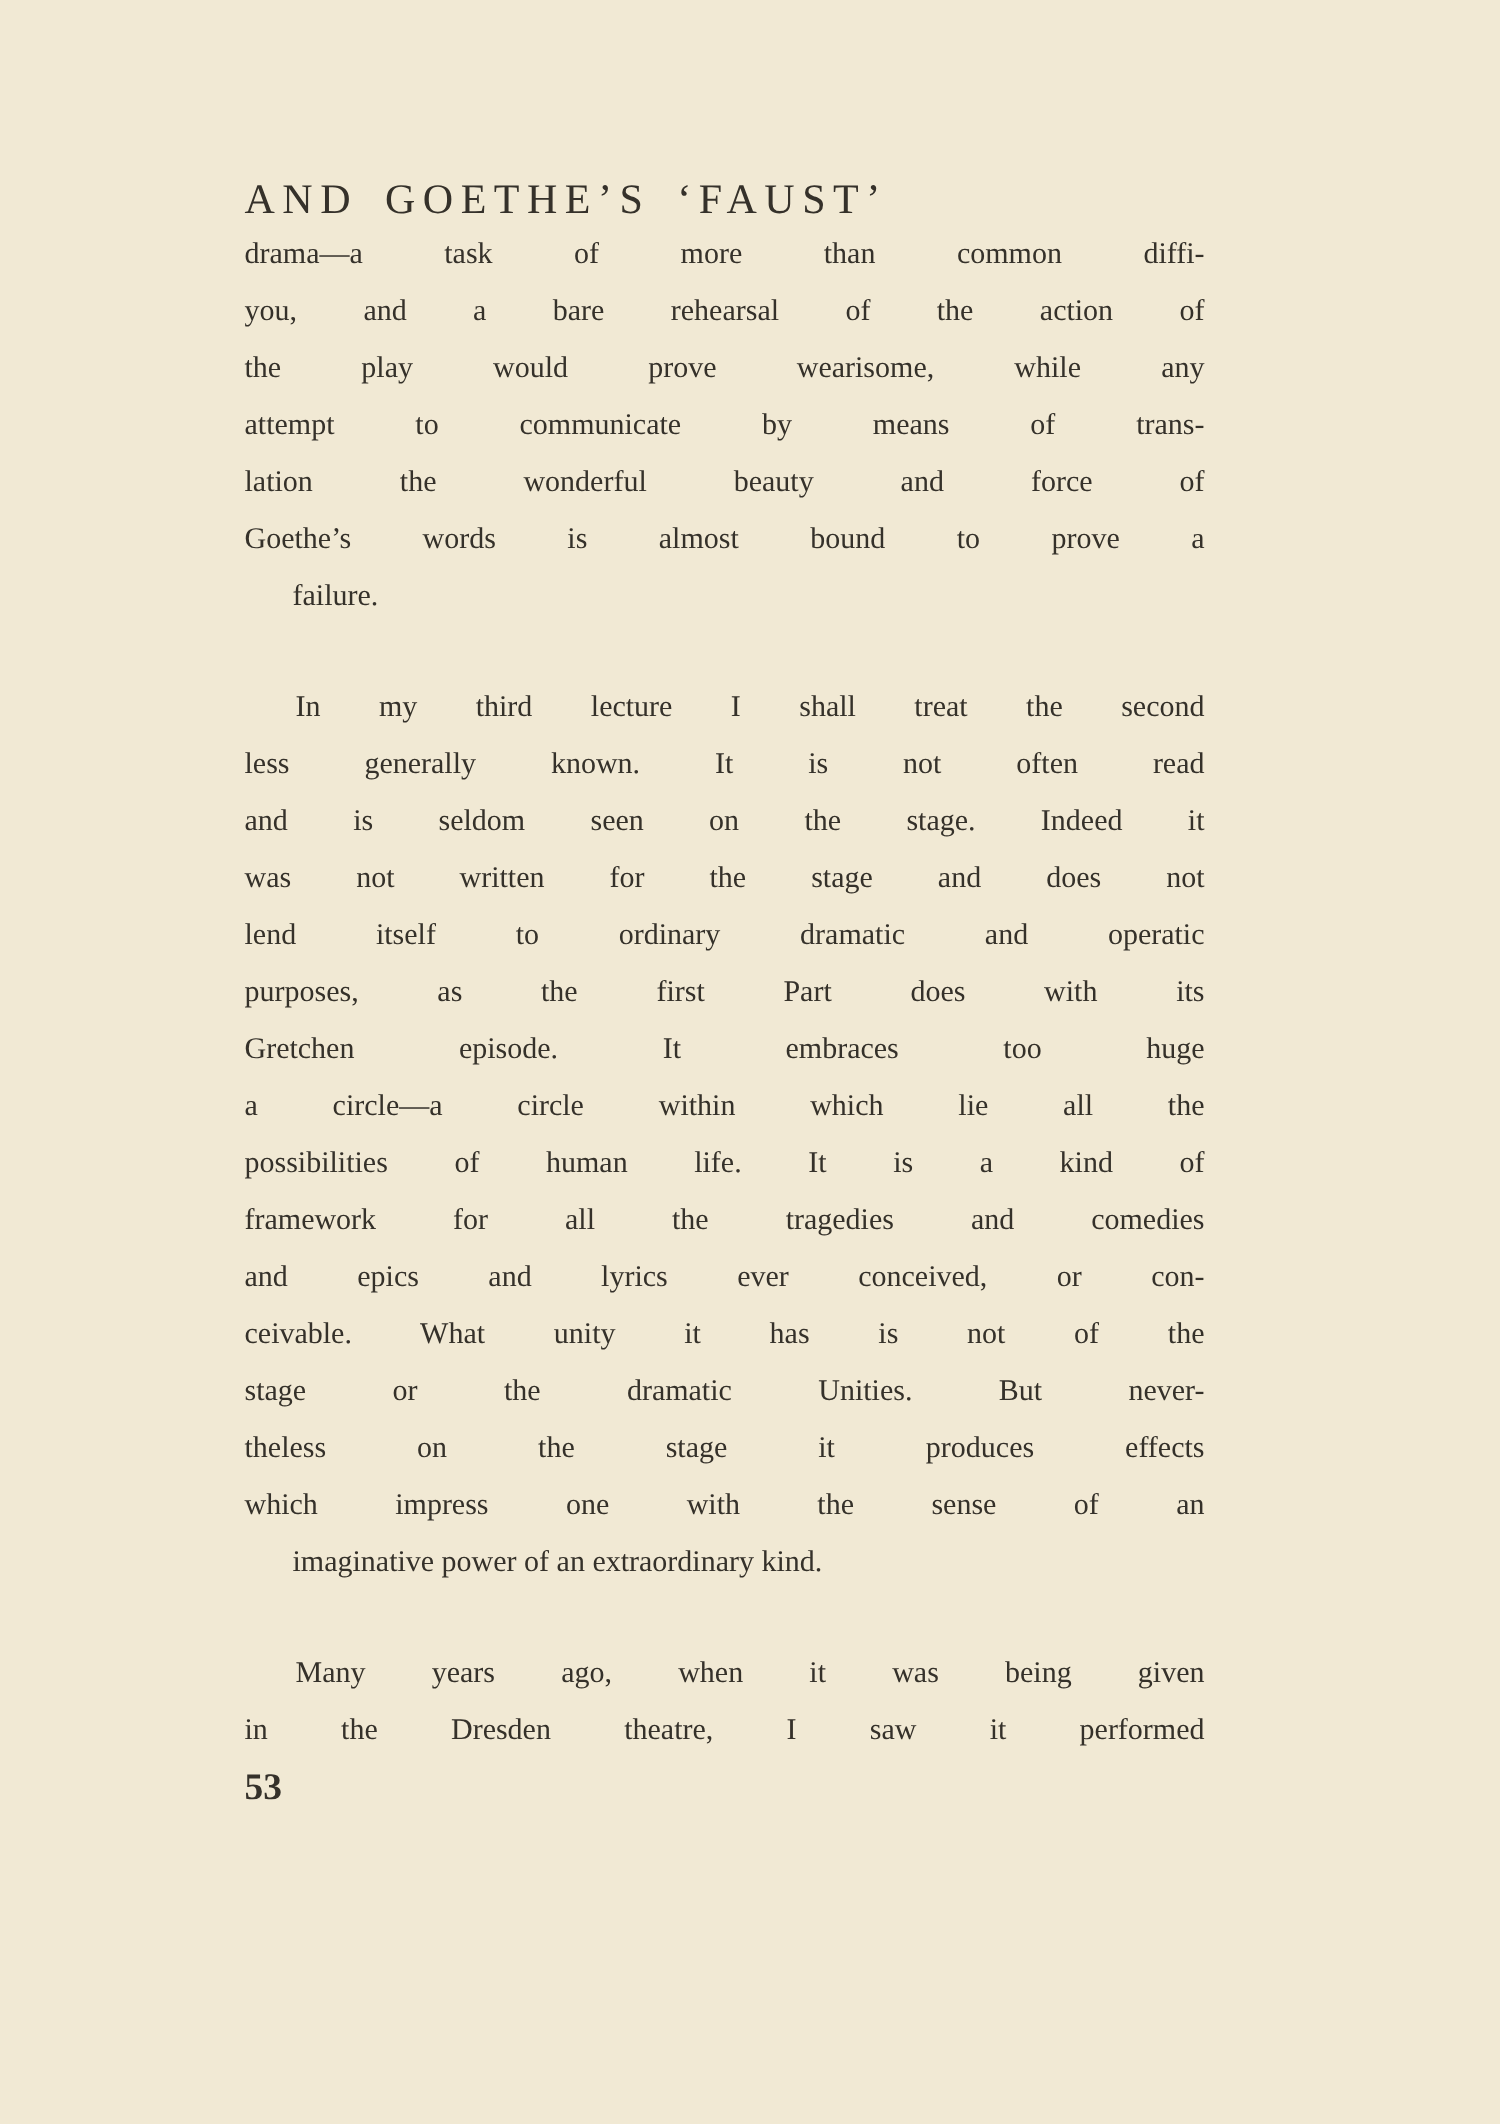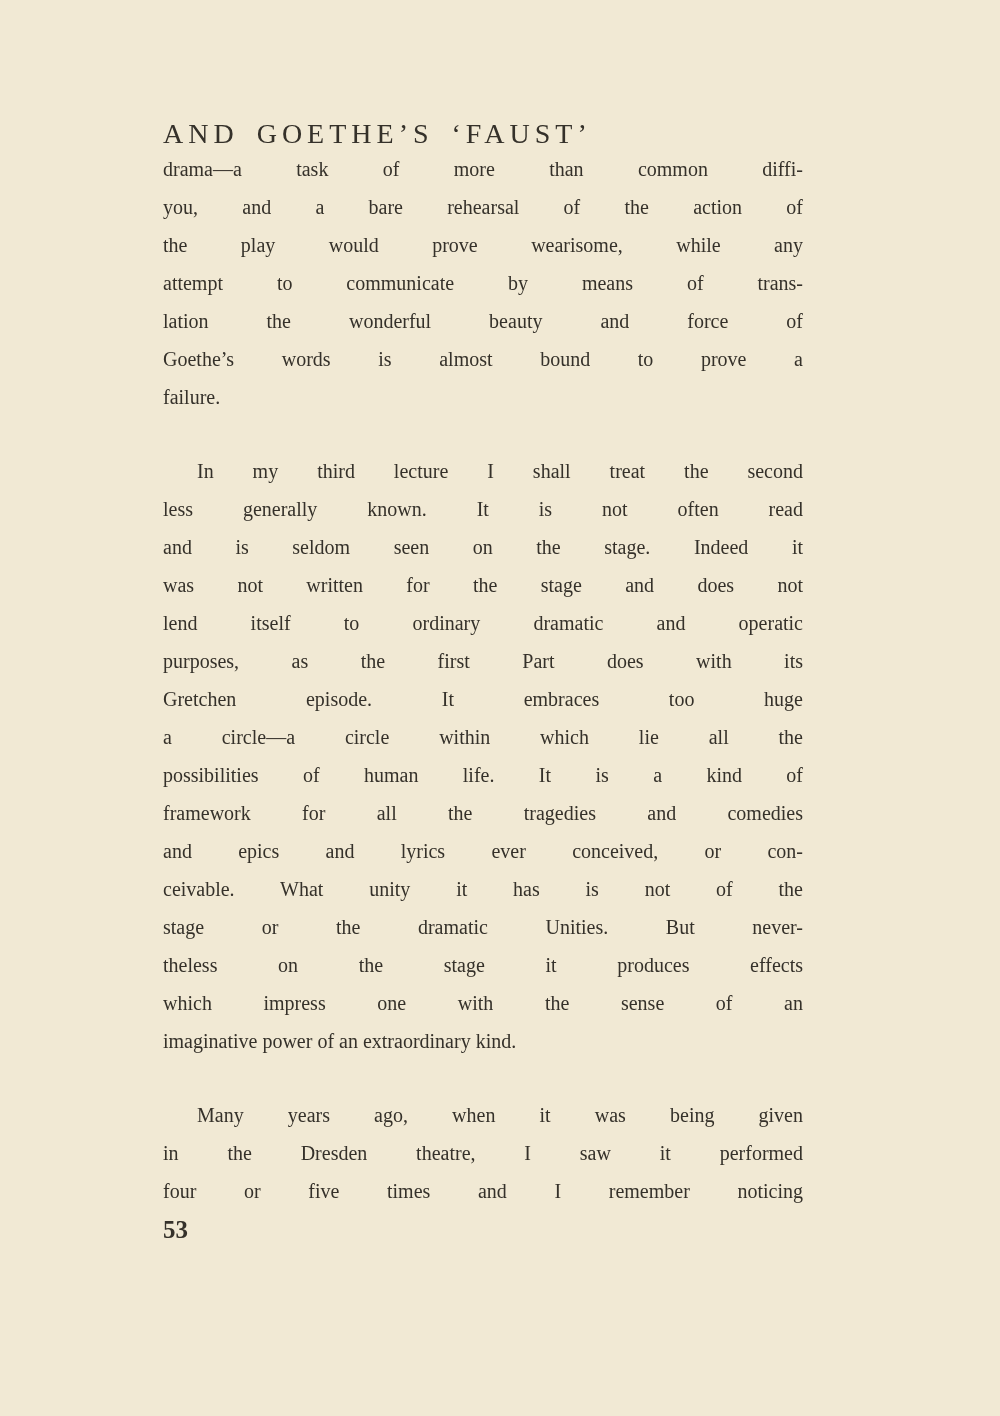--- a/index.html
+++ b/index.html
@@ -34,20 +34,21 @@
     line-height: 38px;
   }
   .paragraph { margin: 0; }
   .line {
     text-align: justify;
     text-align-last: justify;
     -moz-text-align-last: justify;
   }
   .line.no-justify {
     text-align-last: left;
+    margin-left: 32px;
     -moz-text-align-last: left;
   }
   .line.first-indent {
     text-indent: 34px;
     margin-top: 36px;
   }
   .page-number {
     font-size: 25px;
     font-weight: bold;
     text-align: left;
@@ -85,18 +86,17 @@
           <div class="line">and epics and lyrics ever conceived, or con-</div>
           <div class="line">ceivable.  What unity it has is not of the</div>
           <div class="line">stage or the dramatic Unities.  But never-</div>
           <div class="line">theless on the stage it produces effects</div>
           <div class="line">which impress one with the sense of an</div>
           <div class="line no-justify">imaginative power of an extraordinary kind.</div>
         </div>
         <div class="paragraph">
           <div class="line first-indent">Many years ago, when it was being given</div>
           <div class="line">in the Dresden theatre, I saw it performed</div>
-          <div class="line">four or five times and I remember noticing</div>
         </div>
       </div>
     <div class="page-number">53</div>
   </div>
 </div>
 
 </body></html>

